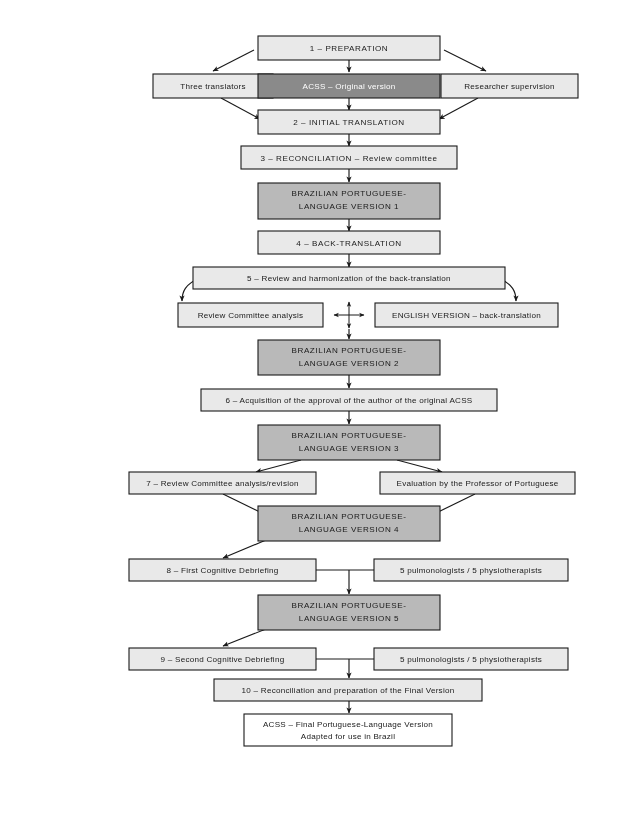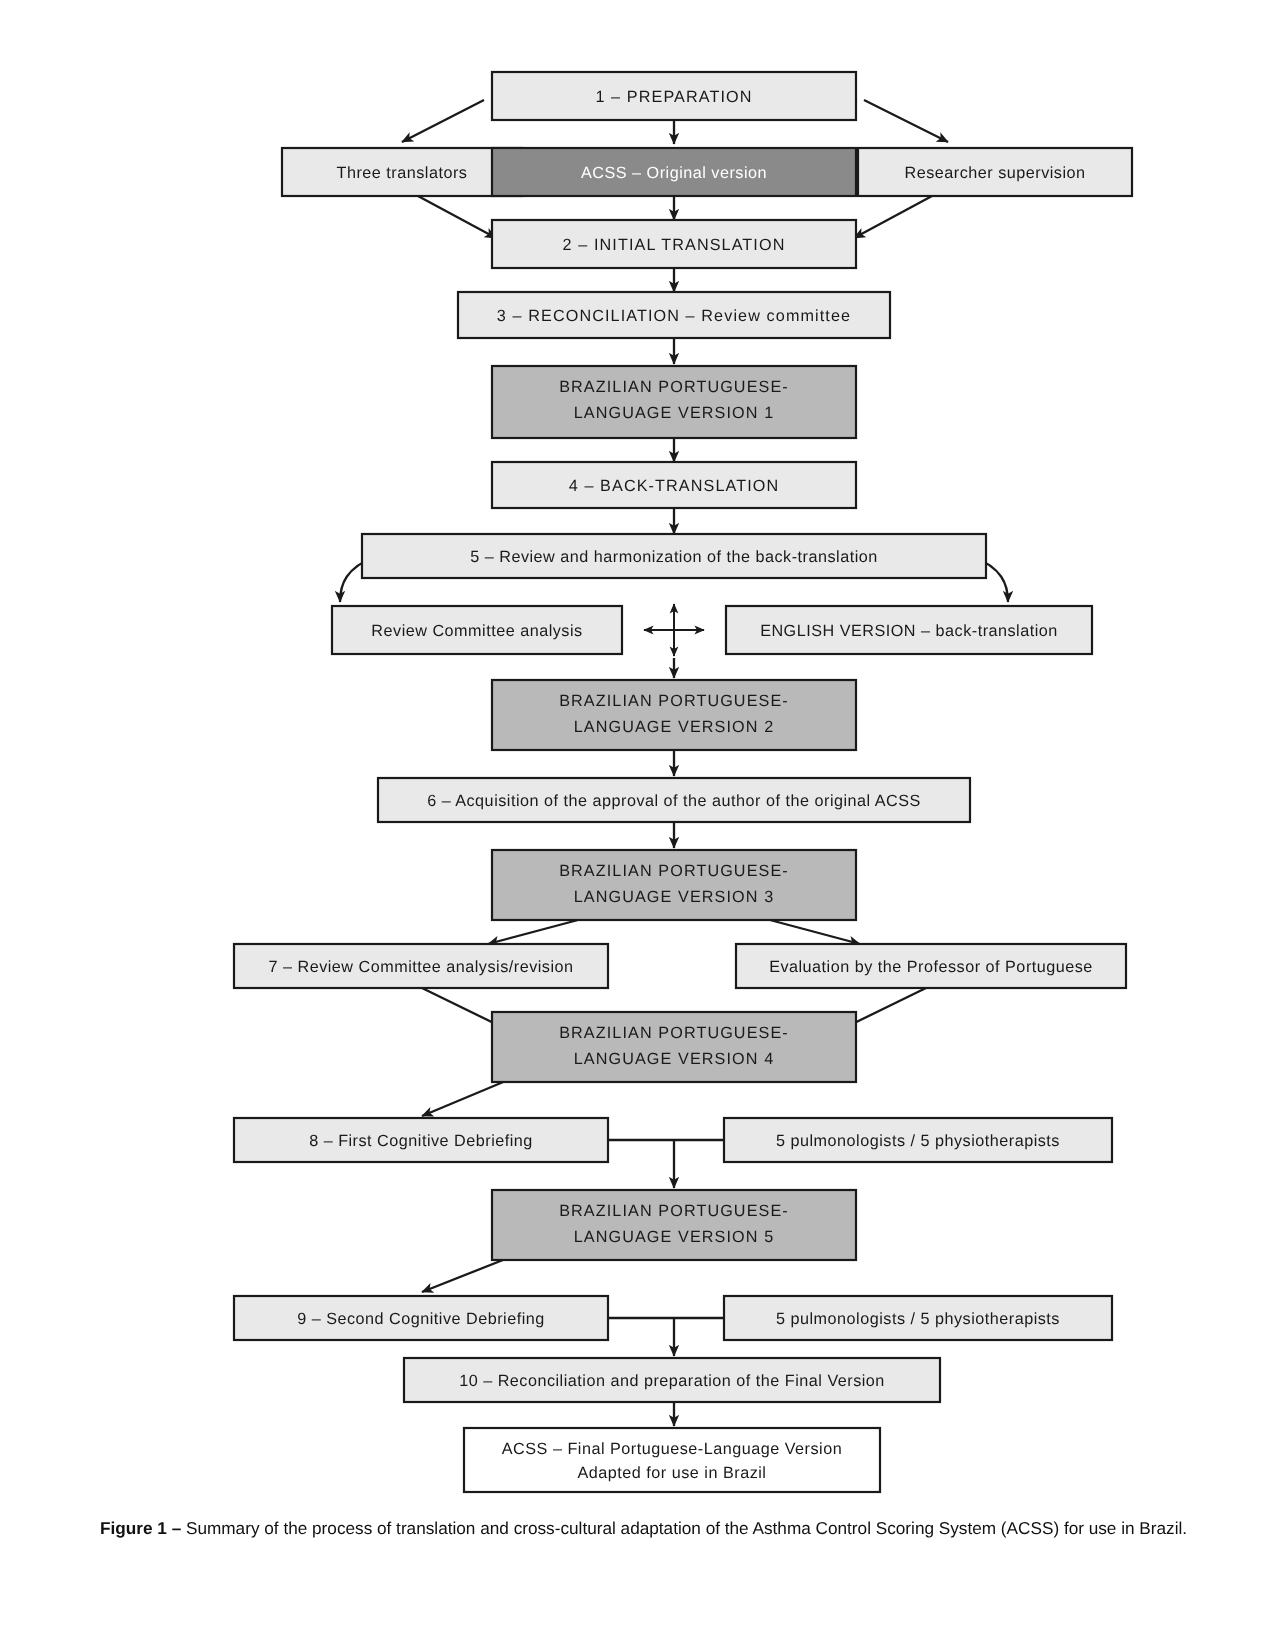--- a/index.html
+++ b/index.html
@@ -10,21 +10,21 @@
   body {
     width: 636px;
     height: 814px;
     position: relative;
     font-family: "Liberation Sans", sans-serif;
     color: #1a1a1a;
     overflow: hidden;
   }
   #figure-root {
     position: absolute;
-    left: 4px; top: 0;
+    left: 16px; top: 0;
     width: 525px;
     height: 814px;
   }
   svg#flow {
     position: absolute;
     left: 0;
     top: 0;
     width: 636px;
     height: 760px;
     display: block;
@@ -267,15 +267,14 @@
     </g>
 
     <g>
       <rect class="box-rect box-white" x="228" y="714" width="208" height="32"></rect>
       <text class="box-text" x="332" y="727">ACSS – Final Portuguese-Language Version</text>
       <text class="box-text" x="332" y="739">Adapted for use in Brazil</text>
     </g>
 
   </svg>
 
-  <div id="caption"><span class="cap-label">Figure 1 –</span><span> Summary of the process of translation and cross-cultural adaptation of the Asthma Control Scoring System (ACSS) for use in Brazil.</span></div>
 
 </div>
 
 </body></html>

